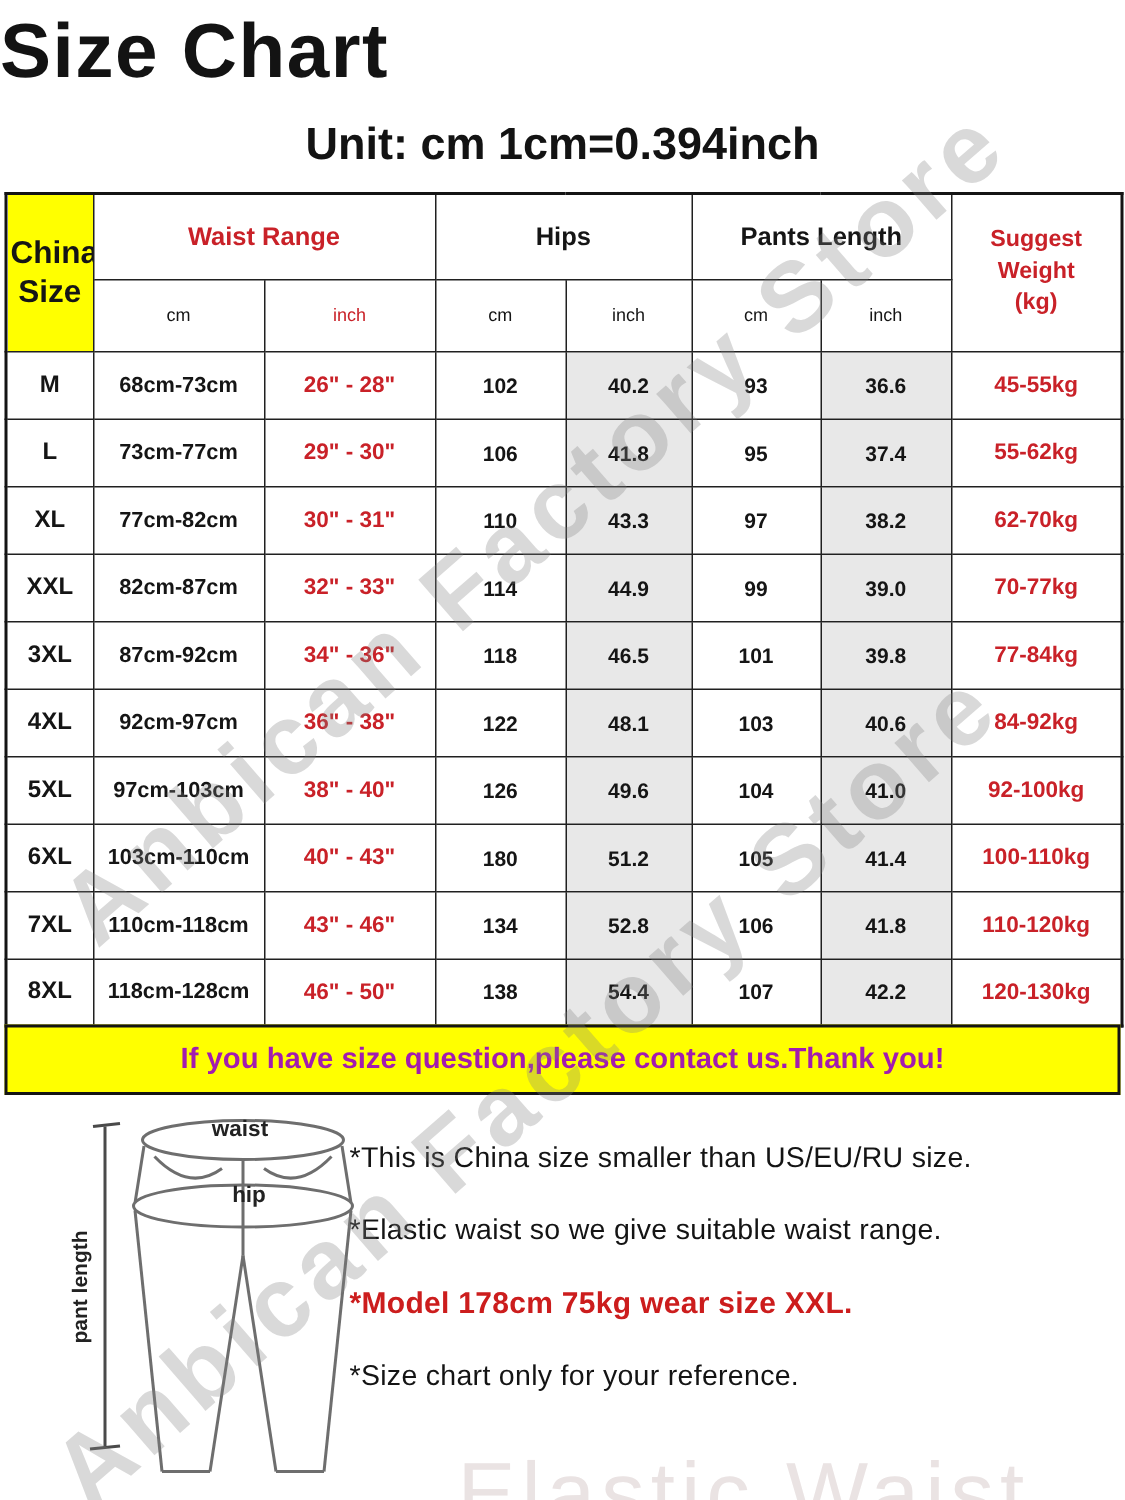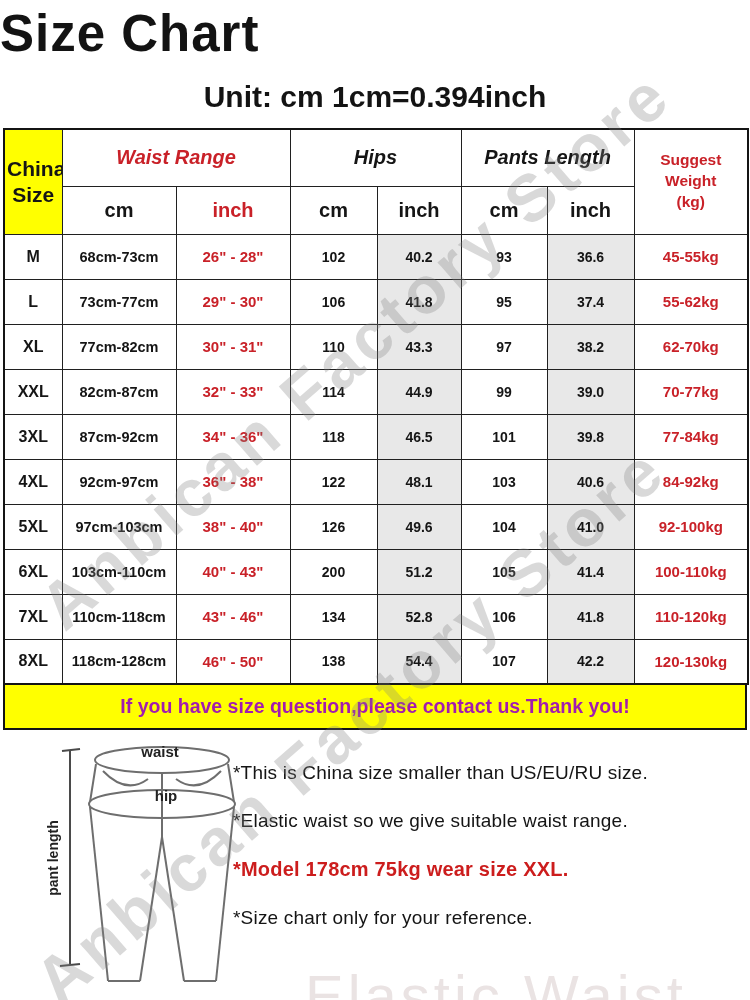--- a/index.html
+++ b/index.html
@@ -26,22 +26,22 @@
     border-collapse:collapse; table-layout:fixed; z-index:1;
     border:2px solid #141414; background:#fff;
   }
   table.size th, table.size td {
     border:1.6px solid #202020; text-align:center; vertical-align:middle;
     padding:0 2px; overflow:hidden;
   }
   tr.h1 { height:57px; } tr.h2 { height:48px; }
   tbody tr { height:45px; }
   .china  { background:#ffff00; font-size:21px; font-weight:bold; line-height:1.25; }
-  .group  { font-size:20px; font-weight:bold;font-style:italic; }
-  .sub    { font-size:20px; font-weight:bold; }
+  .group  { font-size:17px; font-weight:bold; }
+  .sub    { font-size:12px; font-weight:normal; }
   .red    { color:#c92128; }
   .weight-h { font-size:15.5px; font-weight:bold; line-height:1.35; }
   .weight-h span { display:inline-block; max-width:64px; }
   td.c-size  { font-size:16px;   font-weight:bold; }
   td.c-wcm   { font-size:14.5px; font-weight:bold; }
   td.c-winch { font-size:15px;   font-weight:bold; }
   td.c-num   { font-size:14px;   font-weight:bold;margin-top:40px; }
   td.c-weight{ font-size:15px;   font-weight:bold; }
   td.shade   { background:#e8e8e8; }
 
@@ -187,21 +187,21 @@
     <td class="c-num shade">49.6</td>
     <td class="c-num">104</td>
     <td class="c-num shade">41.0</td>
     <td class="c-weight red">92-100kg</td>
   </tr>
 
   <tr>
     <td class="c-size">6XL</td>
     <td class="c-wcm">103cm-110cm</td>
     <td class="c-winch red">40" - 43"</td>
-    <td class="c-num">200</td>
+    <td class="c-num">180</td>
     <td class="c-num shade">51.2</td>
     <td class="c-num">105</td>
     <td class="c-num shade">41.4</td>
     <td class="c-weight red">100-110kg</td>
   </tr>
 
   <tr>
     <td class="c-size">7XL</td>
     <td class="c-wcm">110cm-118cm</td>
     <td class="c-winch red">43" - 46"</td>

